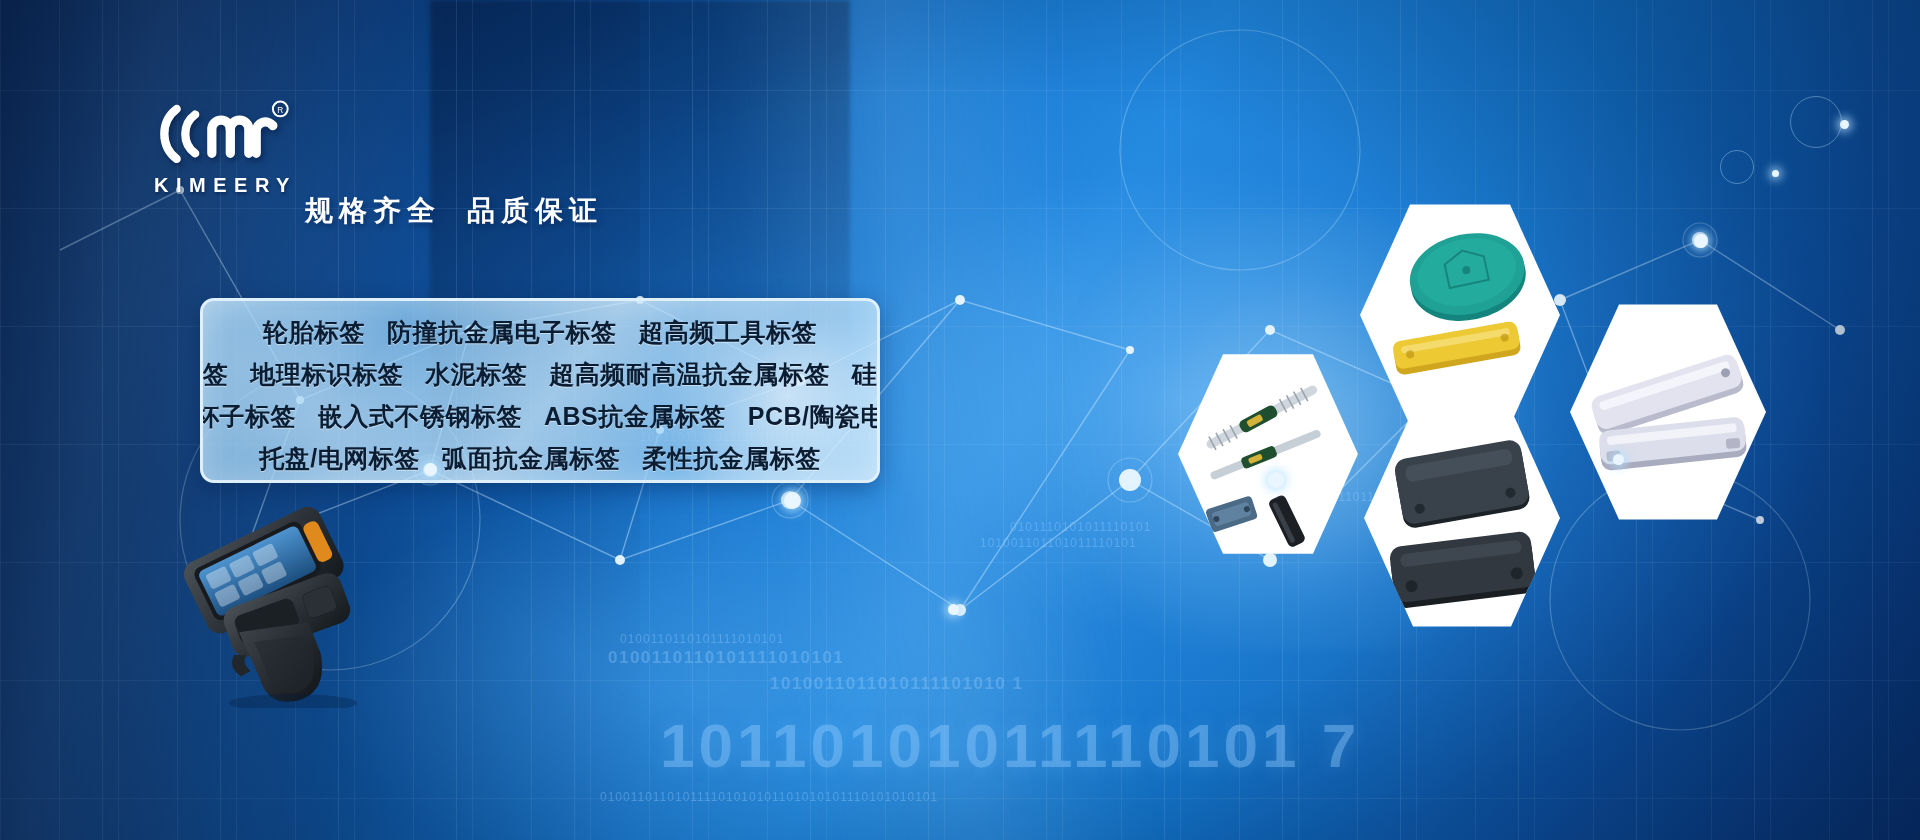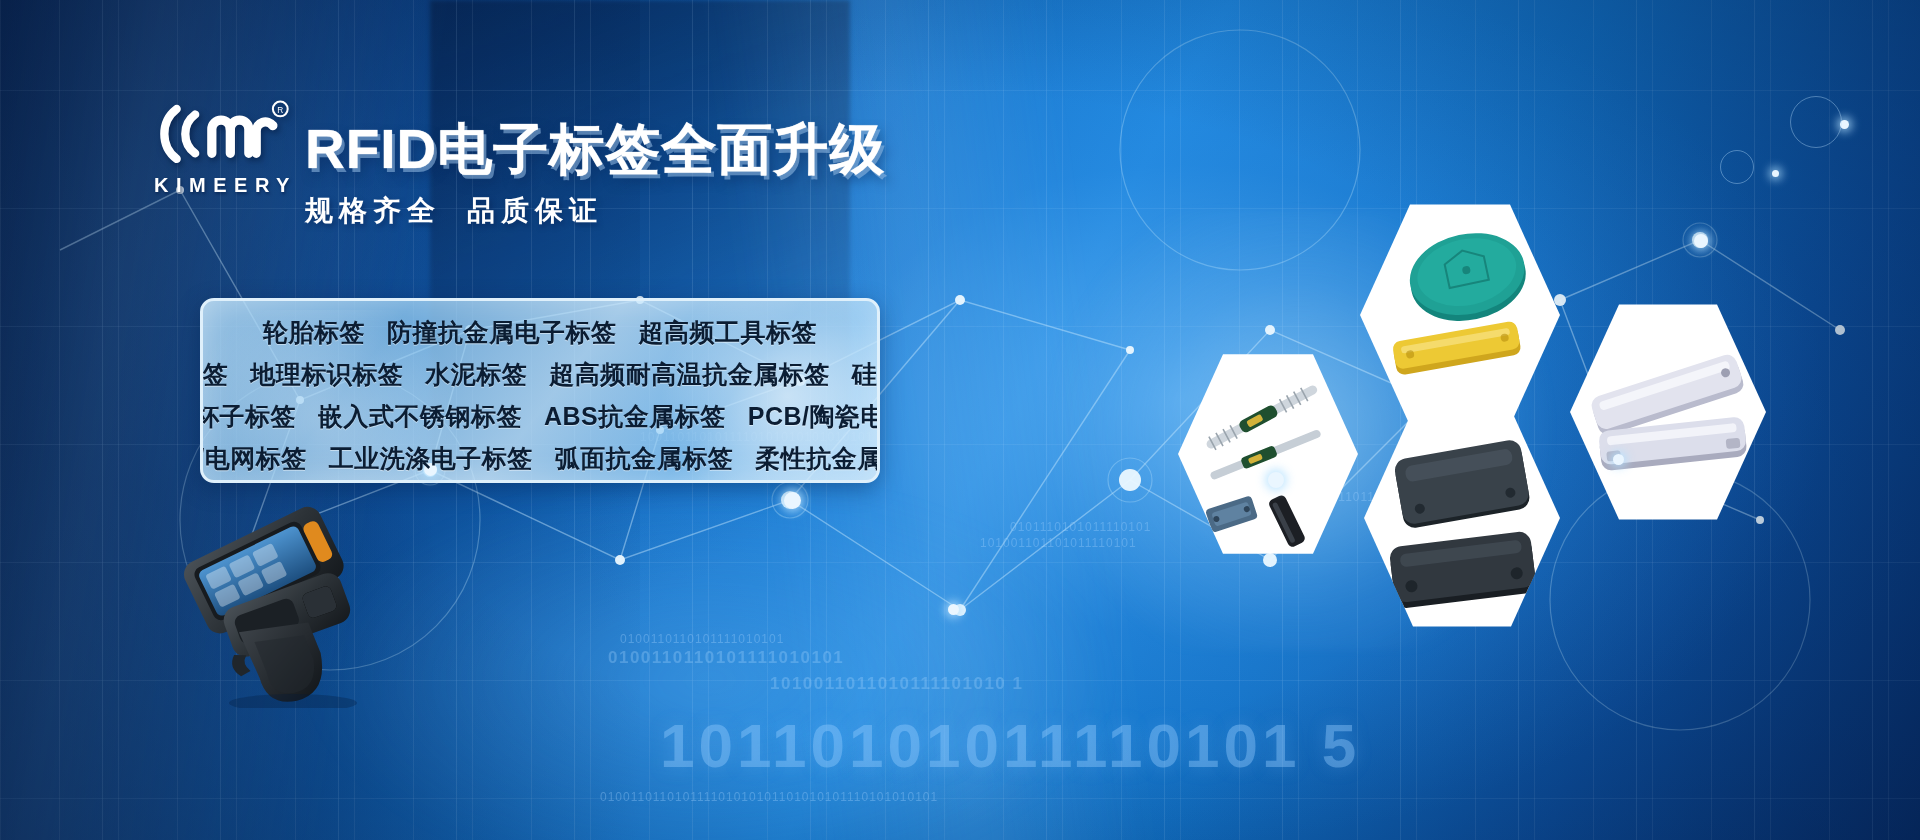--- a/index.html
+++ b/index.html
@@ -232,21 +232,21 @@
       <circle cx="1240" cy="150" r="120"></circle>
       <circle cx="1680" cy="600" r="130"></circle>
     </g>
   </svg>
 
   <div class="bg-vign"></div>
 
   <div class="binary sm" style="left:620px; top:632px;">0100110110101111010101</div>
   <div class="binary mid" style="left:608px; top:648px;">0100110110101111010101</div>
   <div class="binary mid" style="left:770px; top:674px;">1010011011010111101010 1</div>
-  <div class="binary big" style="left:660px; top:710px;">10110101011110101 5</div>
+  <div class="binary big" style="left:660px; top:710px;">10110101011110101 7</div>
   <div class="binary sm" style="left:600px; top:790px;">010011011010111101010101101010101110101010101</div>
   <div class="binary sm" style="left:1010px; top:520px;">0101110101011110101</div>
   <div class="binary sm" style="left:980px; top:536px;">101001101101011110101</div>
   <div class="binary sm" style="left:1300px; top:490px;">1010011011010111101010</div>
   <div class="binary sm" style="left:640px; top:430px; opacity:.55;">1001101101011110101010101010101</div>
 
   <div class="logo-wrap">
     <svg class="logo-mark" viewBox="0 0 150 80">
       <g fill="none" stroke="#ffffff" stroke-width="9" stroke-linecap="round">
         <path d="M26,14 A34,34 0 0 0 26,68"></path>
@@ -256,21 +256,20 @@
         <path d="M64,62 L64,36 A10,10 0 0 1 84,36 L84,62"></path>
         <path d="M84,36 A10,10 0 0 1 104,36 L104,62"></path>
         <path d="M112,62 L112,38 A10,10 0 0 1 130,32"></path>
       </g>
       <circle cx="138" cy="14" r="8" fill="none" stroke="#ffffff" stroke-width="2.2"></circle>
       <text x="138" y="18" font-size="9" fill="#ffffff" text-anchor="middle" font-family="Liberation Sans, sans-serif">R</text>
     </svg>
     <div class="logo-word">KIMEERY</div>
   </div>
 
-  <div class="title">RFID电子标签全面升级</div>
   <div class="subtitle">
     <span>规格齐全</span><span class="gap"></span><span>品质保证</span>
   </div>
 
   <div class="listbox">
     <div class="row">
       <span class="item">轮胎标签</span>
       <span class="item">防撞抗金属电子标签</span>
       <span class="item">超高频工具标签</span>
     </div>
@@ -282,21 +281,20 @@
       <span class="item">硅胶腕带</span>
     </div>
     <div class="row">
       <span class="item">超高频杯子标签</span>
       <span class="item">嵌入式不锈钢标签</span>
       <span class="item">ABS抗金属标签</span>
       <span class="item">PCB/陶瓷电子标签</span>
     </div>
     <div class="row">
       <span class="item">托盘/电网标签</span>
-      <span class="item">工业洗涤电子标签</span>
       <span class="item">弧面抗金属标签</span>
       <span class="item">柔性抗金属标签</span>
     </div>
   </div>
 
   <div class="hex" style="left:1178px; top:350px; width:180px; height:208px;">
     <div class="hex-inner">
       <svg width="180" height="208" viewBox="0 0 180 208">
         <g transform="rotate(-28 90 70)">
           <rect x="24" y="60" width="124" height="9" rx="4.5" fill="#cfd6dd"></rect>

